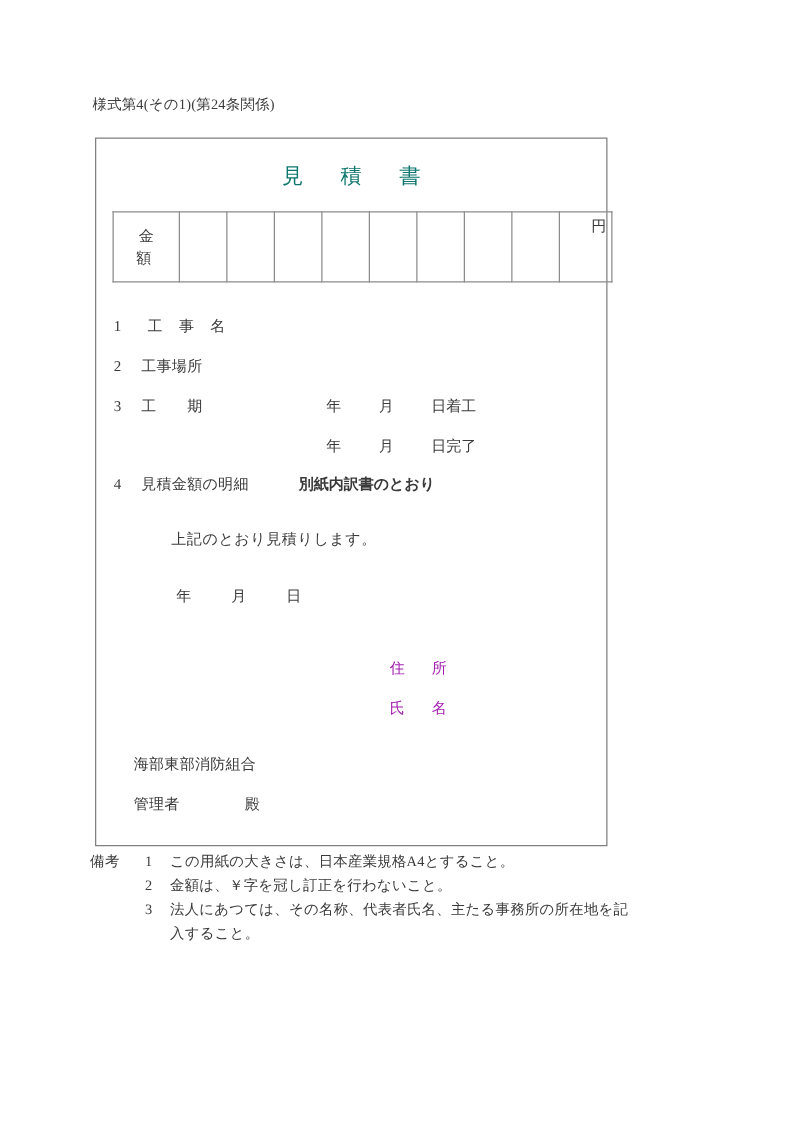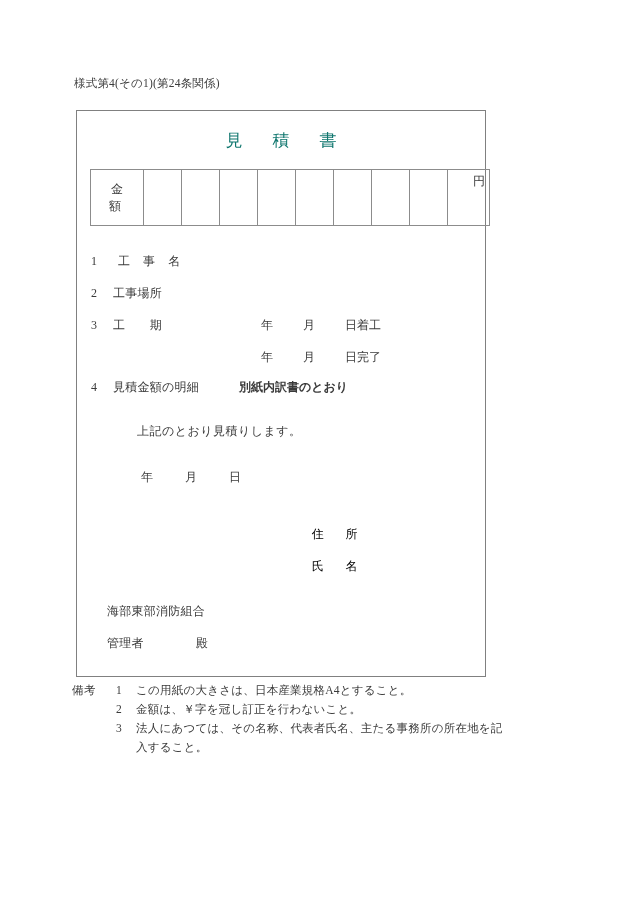--- a/index.html
+++ b/index.html
@@ -147,21 +147,21 @@
   .sig-date .d-year  { display:inline-block; }
   .sig-date .d-month { display:inline-block; margin-left: 32px; }
   .sig-date .d-day   { display:inline-block; margin-left: 32px; }
 
   
   .sig-field {
     position: absolute;
     left: 230px;
     font-size: 12px;
     white-space: nowrap;
-    color: #000000;
+    color: #a21caf;
   }
   .sig-field .f-label {
     display: inline-block;
     letter-spacing: 0.4em;
     text-indent: 0.4em;
   }
 
   
   .recipient {
     position: absolute;

